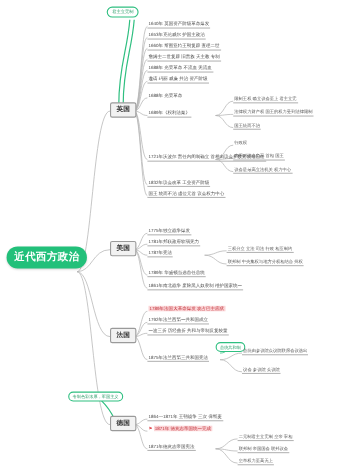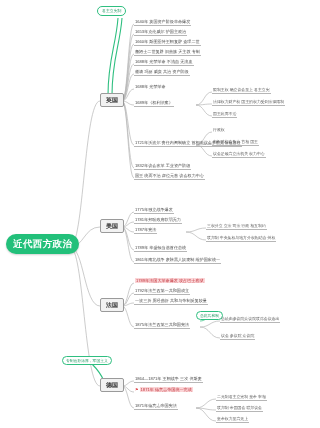--- a/index.html
+++ b/index.html
@@ -133,21 +133,21 @@
       <path d="M196 408 C206 408 206 410 216 410"></path>
       <path d="M196 408 C206 408 206 421 216 421"></path>
     </g>
     <g fill="none" stroke="#2fbf80" stroke-width="1.1">
       <path d="M108 95 C108 60 116 45 118 18"></path>
       <path d="M112 95 C112 60 120 45 122 18"></path>
       <path d="M104 381 C100 372 96 368 92 364"></path>
     </g>
   </svg>
 
-  <div class="node root" style="left:6px;top:234px;">近代西方政治</div>
+  <div class="node root" style="left:6px;top:224px;">近代西方政治</div>
 
   <div class="node callout" style="left:97px;top:6px;">君主立宪制</div>
 
   <div class="node l1" style="left:100px;top:93px;">英国</div>
 
   <div class="node l2" style="left:134px;top:20px;">1640年 英国资产阶级革命爆发</div>
   <div class="node l2" style="left:134px;top:30px;">1653年克伦威尔 护国主政治</div>
   <div class="node l2" style="left:134px;top:40px;">1660年 斯图亚特王朝复辟 查理二世</div>
   <div class="node l2" style="left:134px;top:50px;">詹姆士二世复辟 旧贵族 天主教 专制</div>
   <div class="node l2" style="left:134px;top:60px;">1688年 光荣革命 不流血 无流血</div>

